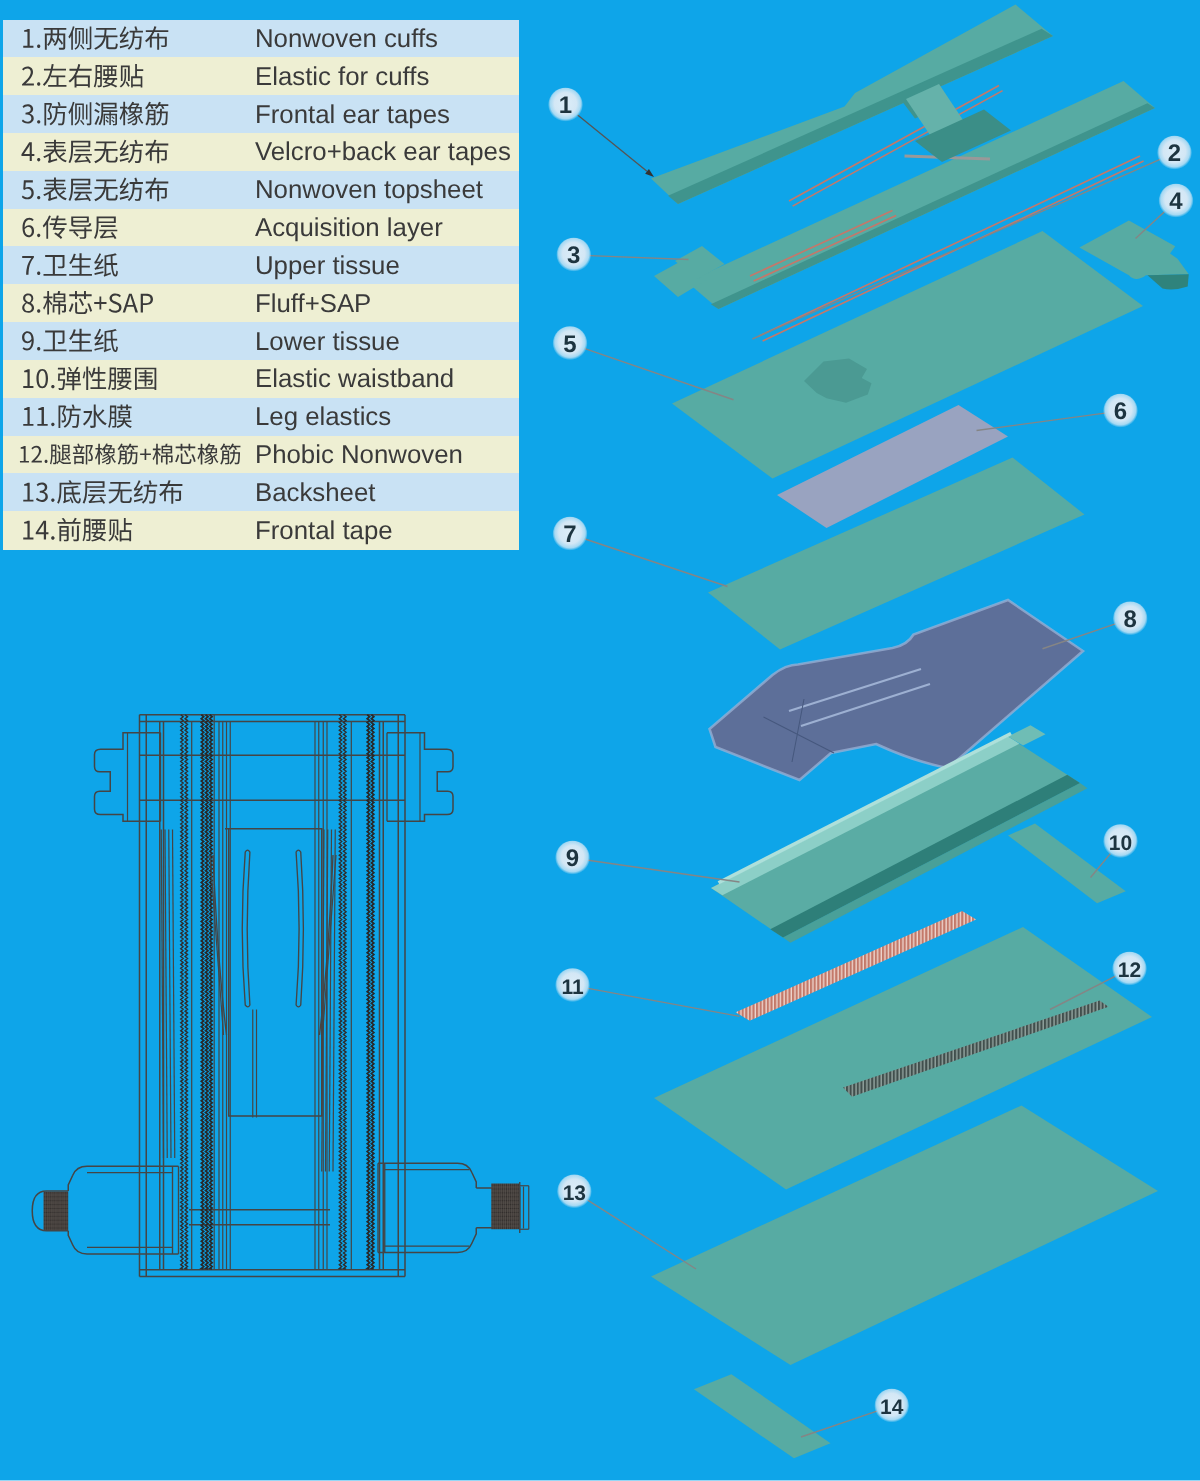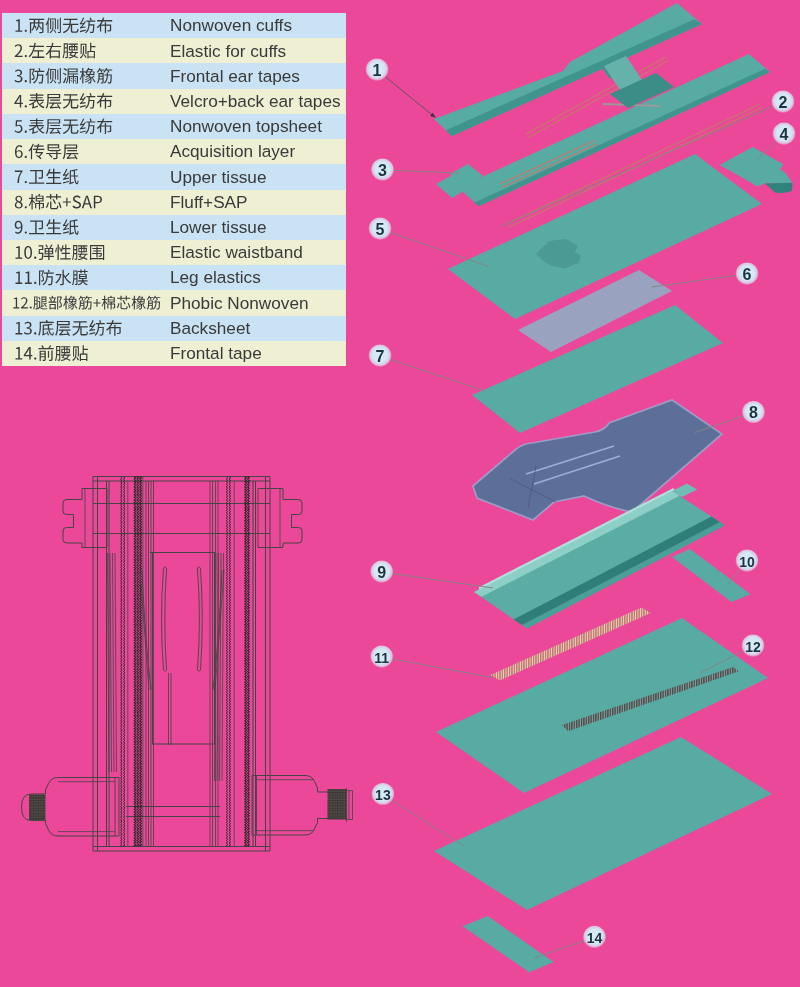--- a/index.html
+++ b/index.html
@@ -1,15 +1,15 @@
 <!DOCTYPE html>
 <html><head><meta charset="utf-8"><title>Diaper structure</title>
 <style>
 html,body{margin:0;padding:0;background:#ffffff;}
-#page{position:relative;width:800px;height:987px;background:#ec4899;overflow:hidden;}
+#page{position:relative;width:800px;height:987px;background:#0ea5e9;overflow:hidden;}
 </style></head>
 <body>
 <div id="page">
 <svg width="800" height="987" viewBox="0 0 800 987" style="position:absolute;left:0;top:0" font-family="Liberation Sans, sans-serif">
       <defs>
 <pattern id="xh" width="2.6" height="2.6" patternUnits="userSpaceOnUse">
  <rect width="2.6" height="2.6" fill="#2e2a28"></rect>
  <path d="M0 0H2.6M0 1.3H2.6M0.2 0V2.6M1.5 0V2.6" stroke="#6b6460" stroke-width="0.35"></path>
 </pattern>
 <pattern id="hsal" width="2.4" height="12" patternUnits="userSpaceOnUse">

